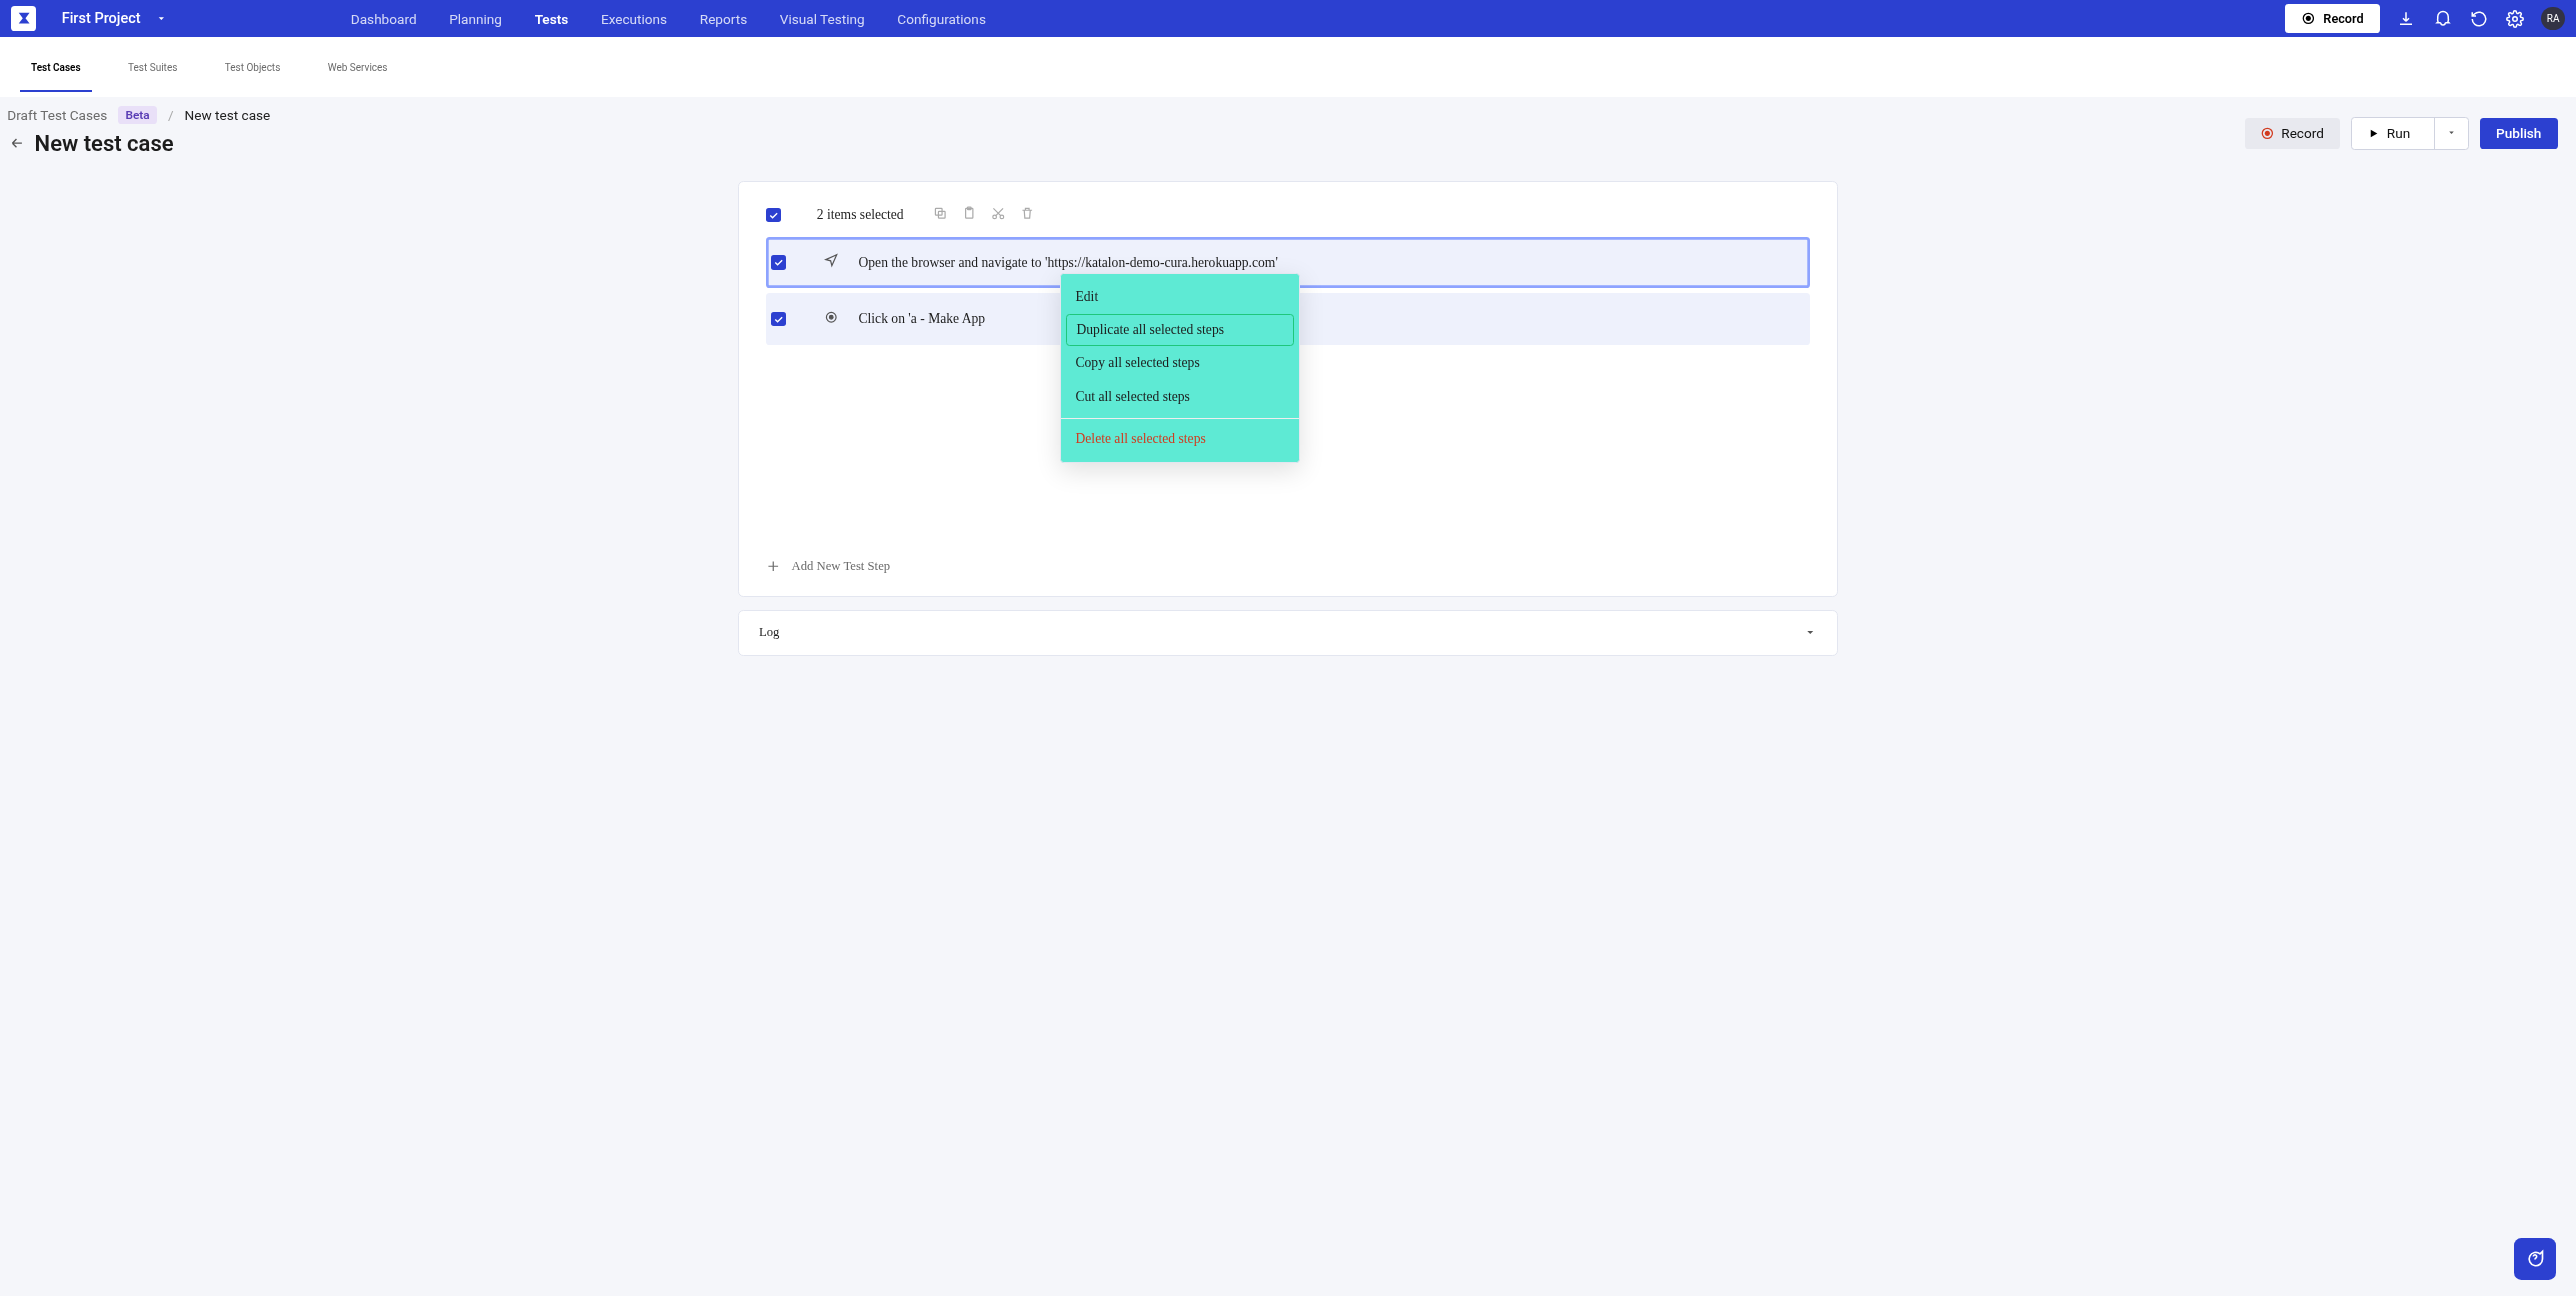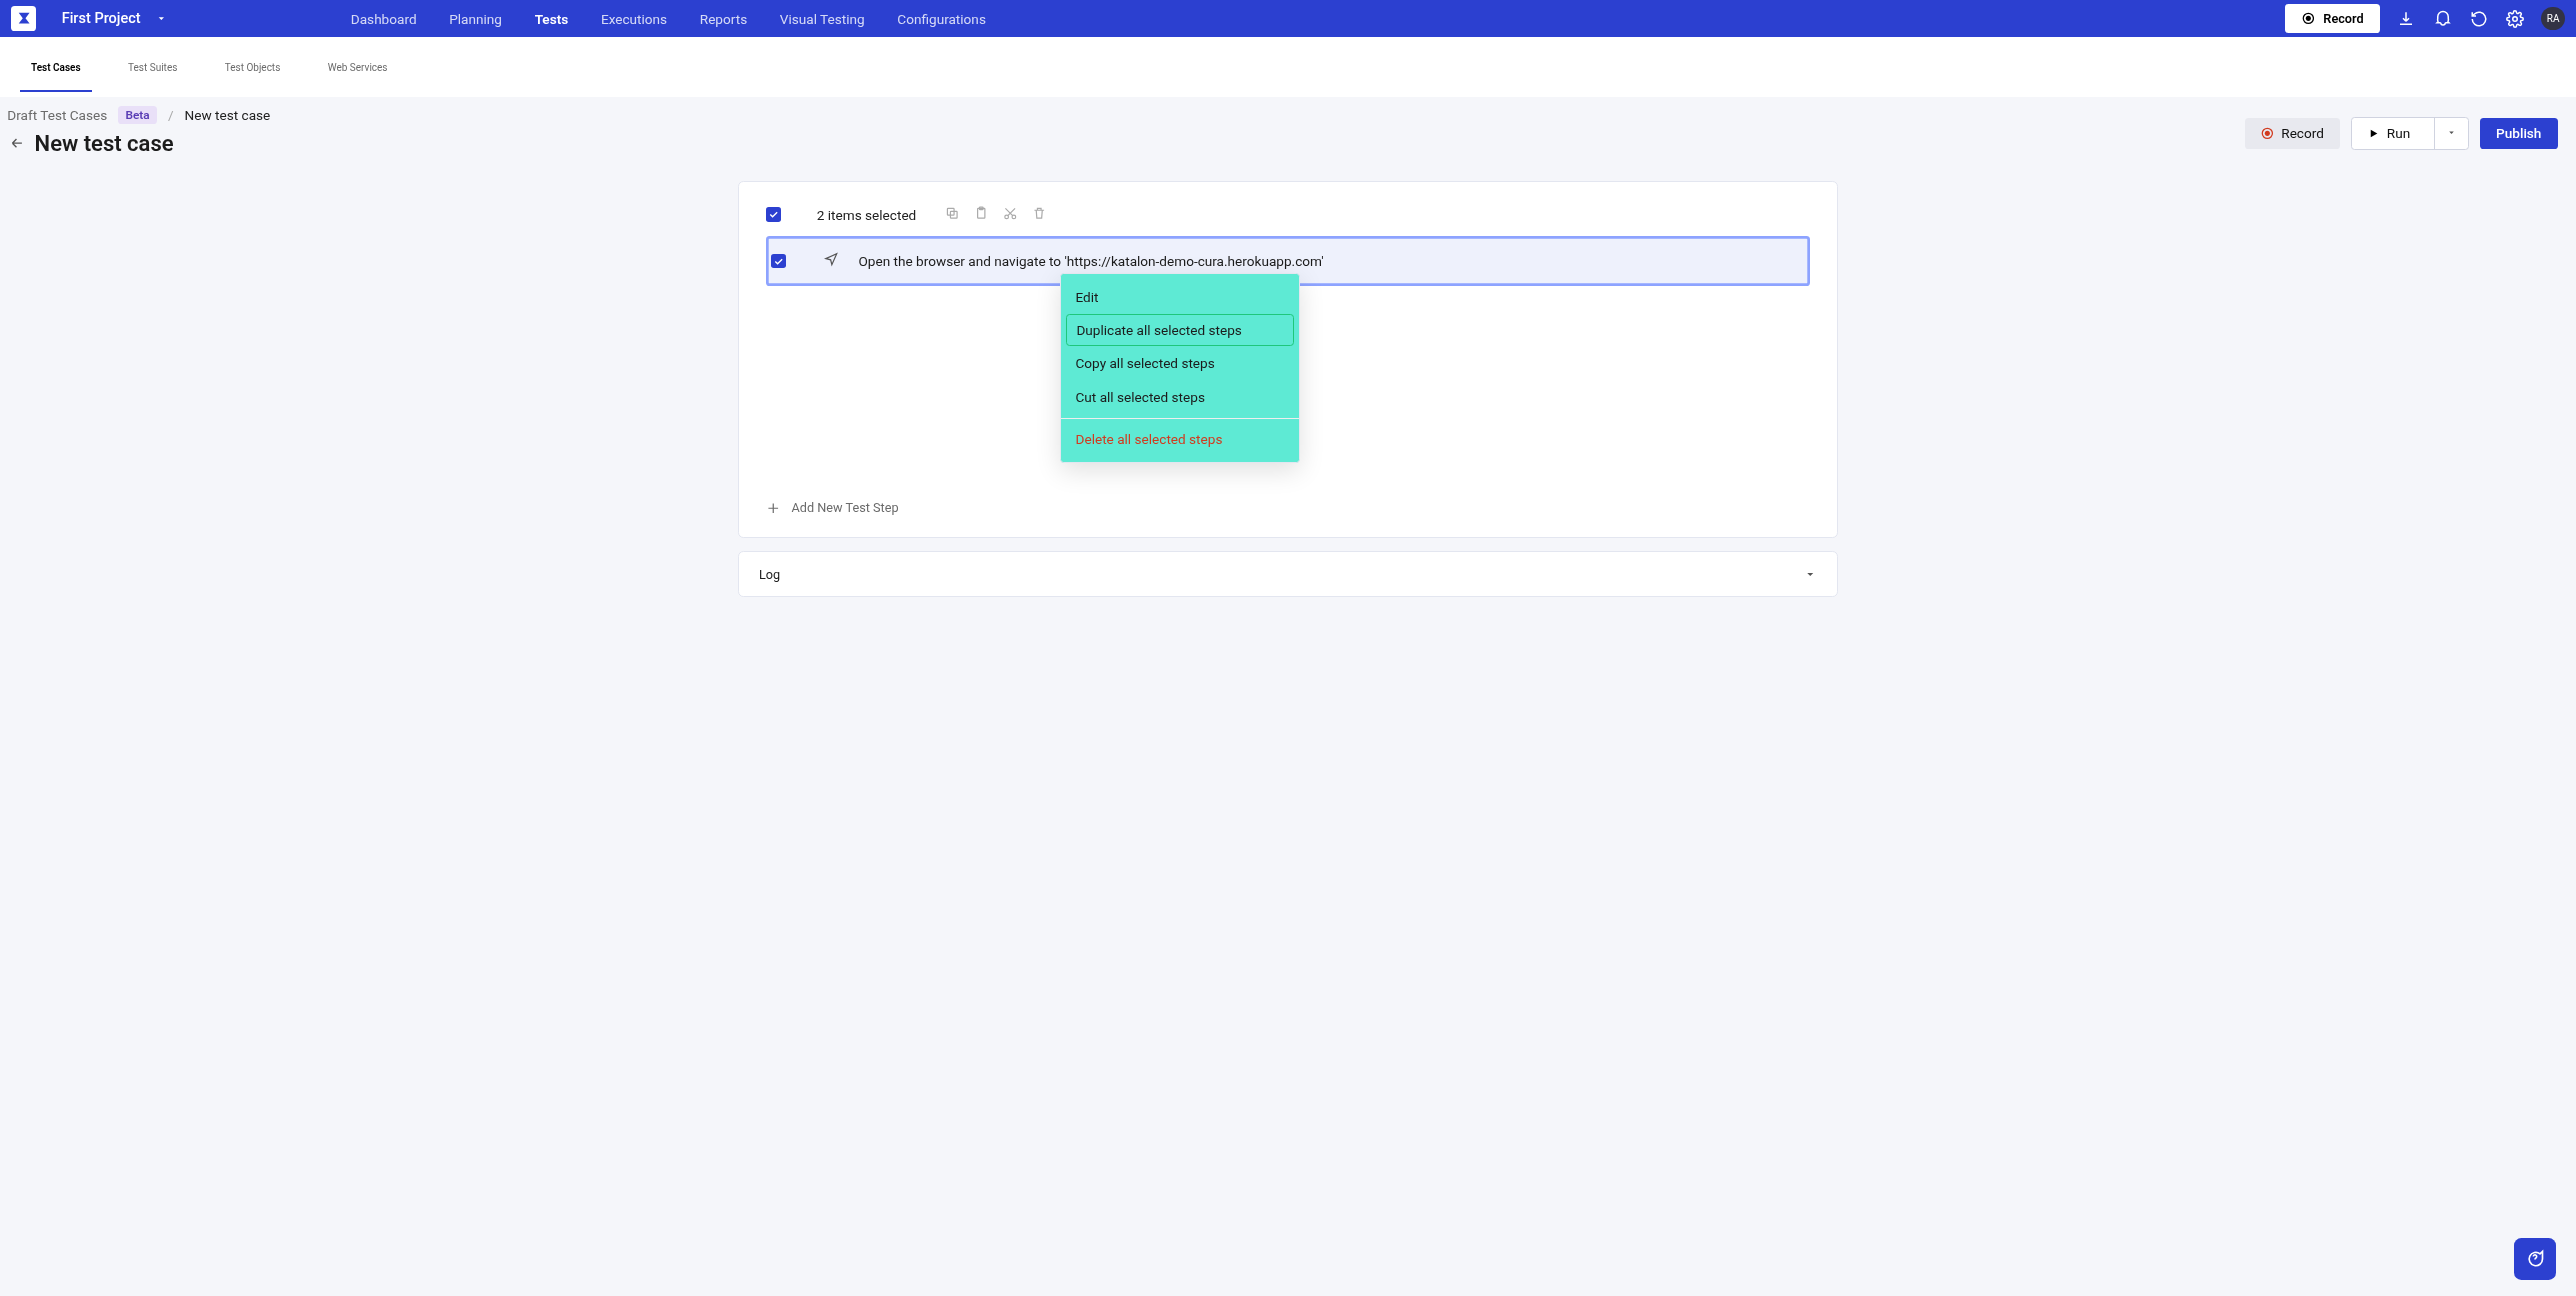--- a/index.html
+++ b/index.html
@@ -34,21 +34,21 @@
   .back-arrow { width:20px; height:20px; color:#555; cursor:pointer; display:flex; align-items:center; justify-content:center; }
   .page-actions { display:flex; gap:11px; align-items:center; padding-top:11px; padding-right:11px;}
   .btn { padding:7.3px 16.3px; border-radius:3.6px; font-size:13.6px; display:flex; align-items:center; gap:7.3px; cursor:pointer; }
   .btn-grey { background:#e8e9ef; color:#111; }
   .btn-split { background:#fff; border:0.9px solid #d0d3e0; color:#111; padding:0; }
   .btn-split .main { padding:7.3px 16.3px; display:flex; gap:7.3px; align-items:center; }
   .btn-split .caret { padding:7.3px 11px; border-left:0.9px solid #d0d3e0; }
   .btn-primary { background:#2c40d0; color:#fff; font-weight:500; }
 
   
-  .content-wrap { padding: 16.3px 9px 0 9px; }
+  .content-wrap { padding: 16.3px 9px 0 9px; font-family: Liberation Serif, serif; }
   .card { background:#fff; border:0.9px solid #e3e6f0; border-radius:5.4px; max-width:1100px; margin:0 auto; position:relative; }
   .card-inner { padding: 20px 27px 16.3px 27px; }
 
   .selection-row { display:flex; align-items:center; gap:16.3px; padding: 3.6px 0 12.7px 0; }
   .checkbox { width:14.5px; height:14.5px; border-radius:2.7px; background:#2c40d0; display:flex; align-items:center; justify-content:center; cursor:pointer; }
   .checkbox svg { stroke:#fff; }
   .sel-text { font-size:13.6px; color:#222; margin-left:20px; }
   .toolbar-icons { display:flex; gap:14.5px; color:#aaa; margin-left:12.7px; }
   .toolbar-icons span { cursor:pointer; }
 
@@ -217,20 +217,34 @@
             </svg>
         </div>
         <span class="step-icon">
           <svg width="14.5" height="14.5" viewBox="0 0 24 24" fill="none" stroke="#555" stroke-width="2">
               <path d="M3 11l18-8-8 18-2-8-8-2z"></path>
             </svg>
         </span>
         <span class="step-text">Open the browser and navigate to 'https://katalon-demo-cura.herokuapp.com'</span>
       </div>
 
+      <div class="step-row">
+        <div class="checkbox">
+          <svg width="11" height="11" viewBox="0 0 24 24" fill="none" stroke-width="3">
+              <path d="M5 12l5 5L20 7"></path>
+            </svg>
+        </div>
+        <span class="step-icon">
+          <svg width="14.5" height="14.5" viewBox="0 0 24 24" fill="none" stroke="#555" stroke-width="2">
+              <circle cx="12" cy="12" r="8"></circle>
+              <circle cx="12" cy="12" r="3" fill="#555"></circle>
+            </svg>
+        </span>
+        <span class="step-text">Click on 'a - Make App</span>
+      </div>
 
       <div style="height:191px"></div>
 
       <div class="add-step">
         <svg width="14.5" height="14.5" viewBox="0 0 24 24" fill="none" stroke="#6b6b6b" stroke-width="2">
             <path d="M12 4v16m-8-8h16"></path>
           </svg>
         <span>Add New Test Step</span>
       </div>
     </div>

